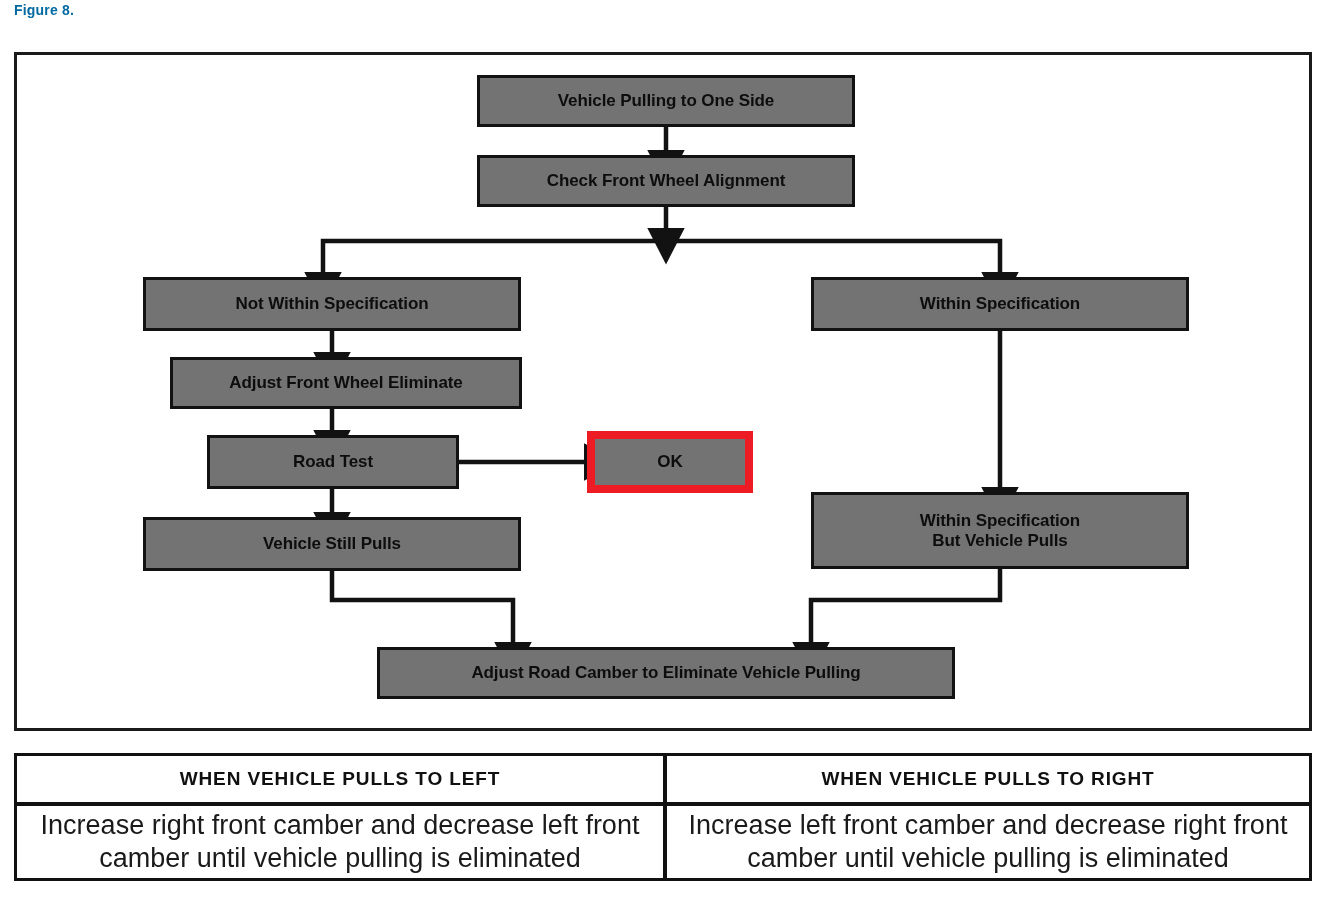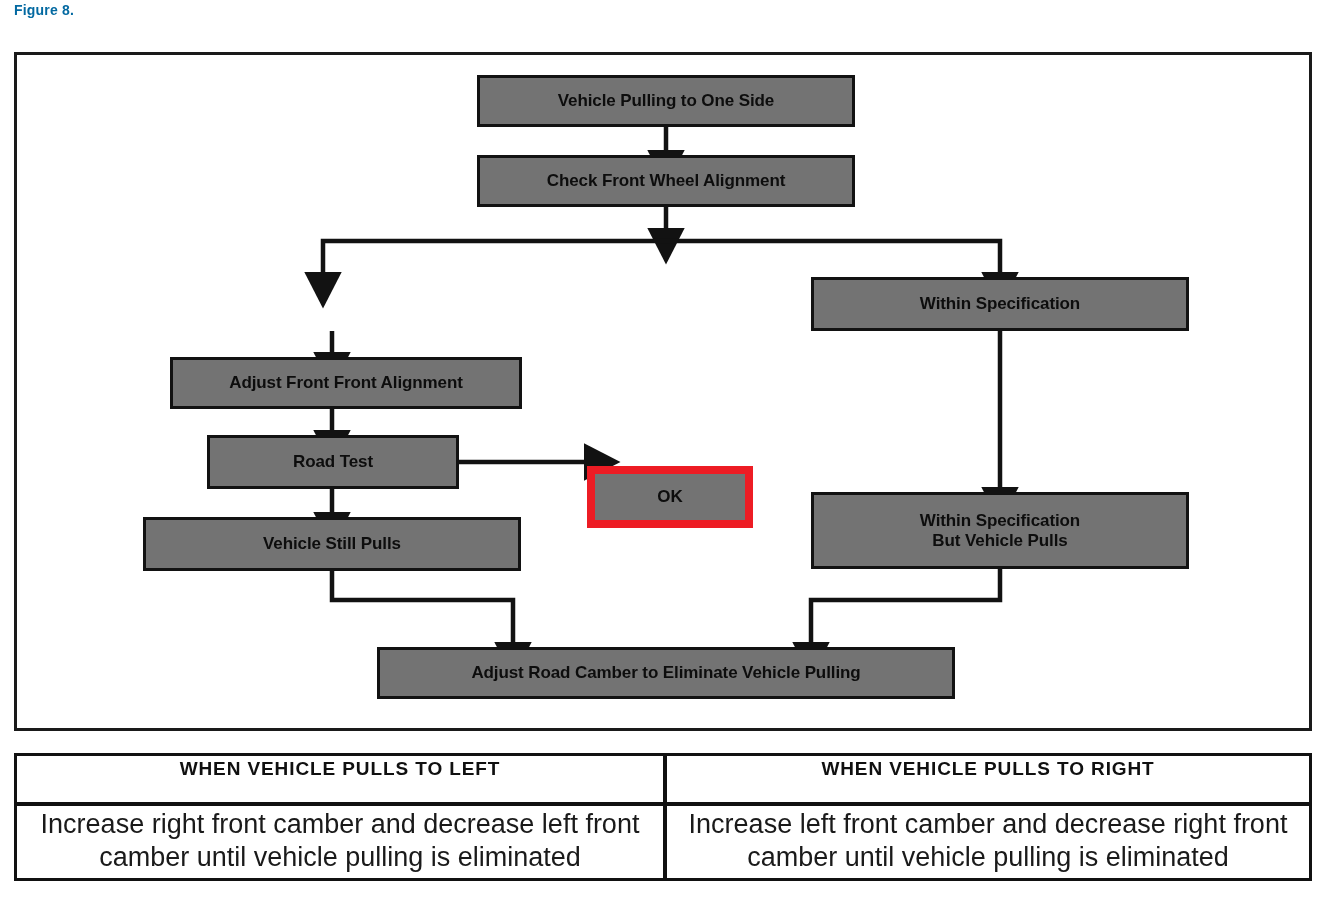--- a/index.html
+++ b/index.html
@@ -38,21 +38,21 @@
     box-sizing:border-box;
     border:3px solid #111111;
     display:flex; flex-direction:column;
     background:#fff;
   }
   .tbl-row{ display:flex; width:100%; }
   .tbl-row.head{ height:46px; border-bottom:4px solid #111111; }
   .tbl-row.body{ flex:1; }
   .tbl-cell{
     box-sizing:border-box;
-    display:flex; align-items:flex-start; justify-content:center;
+    display:flex; align-items:center; justify-content:center;
     text-align:center; padding:2px 10px;
   }
   .tbl-cell.left{ width:650px; border-right:4px solid #111111; }
   .tbl-cell.right{ flex:1; }
   .th-text{ font-size:19px; font-weight:bold; letter-spacing:0.9px; color:#101010; }
   .td-text{ font-size:27px; font-weight:normal; color:#1a1a1a; line-height:1.22; }
 </style>
 </head>
 <body>
 
@@ -93,30 +93,33 @@
   </svg>
 
   <div class="node-box" style="left:460px;top:20px;width:378px;height:52px;">
     <span class="nb-label">Vehicle Pulling to One Side</span>
   </div>
 
   <div class="node-box" style="left:460px;top:100px;width:378px;height:52px;">
     <span class="nb-label">Check Front Wheel Alignment</span>
   </div>
 
+  <div class="node-box" style="left:126px;top:222px;width:378px;height:54px;">
+    <span class="nb-label">Not Within Specification</span>
+  </div>
 
   <div class="node-box" style="left:153px;top:302px;width:352px;height:52px;">
-    <span class="nb-label">Adjust Front Front Alignment</span>
+    <span class="nb-label">Adjust Front Wheel Eliminate</span>
   </div>
 
   <div class="node-box" style="left:190px;top:380px;width:252px;height:54px;">
     <span class="nb-label">Road Test</span>
   </div>
 
-  <div class="node-box red" style="left:570px;top:376px;width:166px;height:62px;margin-top:35px;">
+  <div class="node-box red" style="left:570px;top:376px;width:166px;height:62px;">
     <span class="nb-label">OK</span>
   </div>
 
   <div class="node-box" style="left:126px;top:462px;width:378px;height:54px;">
     <span class="nb-label">Vehicle Still Pulls</span>
   </div>
 
   <div class="node-box" style="left:794px;top:222px;width:378px;height:54px;">
     <span class="nb-label">Within Specification</span>
   </div>

